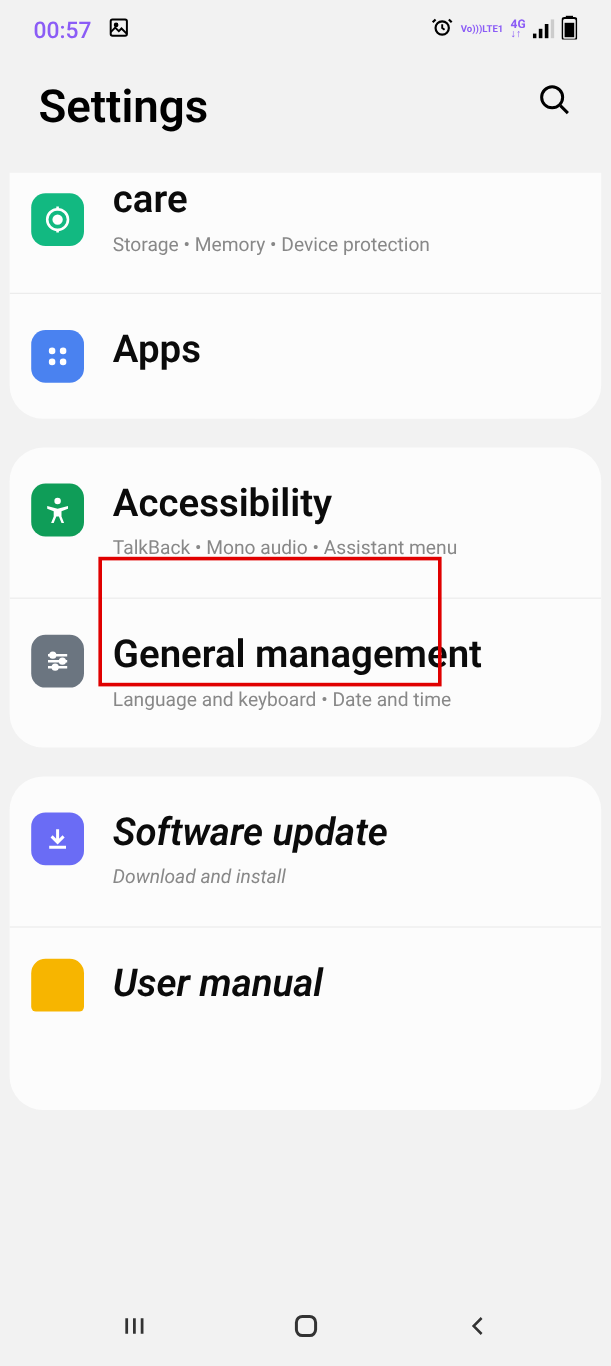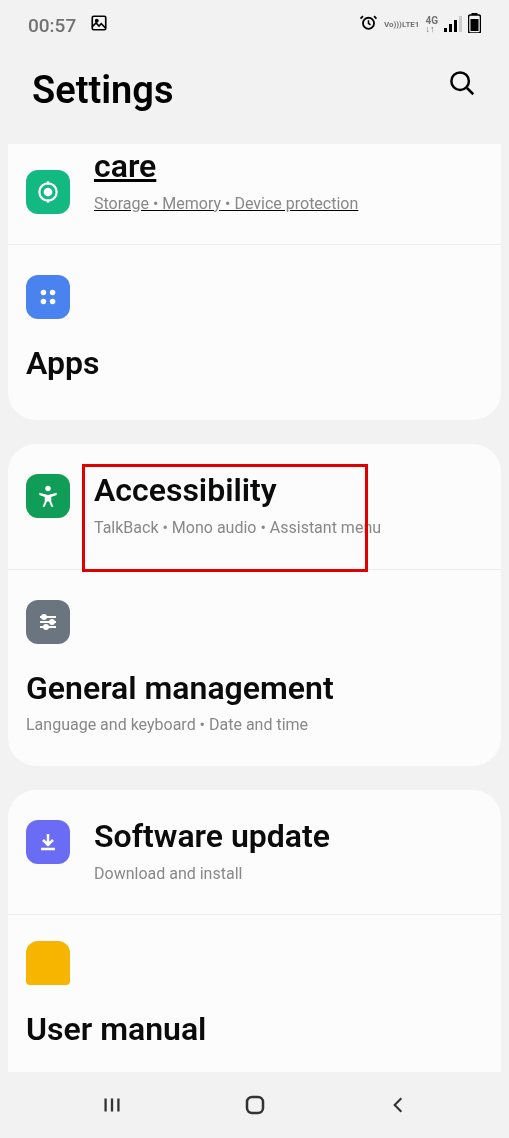--- a/index.html
+++ b/index.html
@@ -12,21 +12,21 @@
       overflow: hidden;
     }
     .status-bar {
       height: 50px;
       display: flex;
       justify-content: space-between;
       align-items: center;
       padding: 0 28px;
       font-size: 19px;
       font-weight: 500;
-      color: #737373;
+      color: #8b5cf6;
     }
     .status-left { display: flex; align-items: center; gap: 14px; }
     .status-right { display: flex; align-items: center; gap: 6px; }
     .header {
       display: flex;
       justify-content: space-between;
       align-items: flex-start;
       padding: 18px 32px 32px 32px;
     }
     .header-title {
@@ -42,23 +42,23 @@
       margin-bottom: 24px;
       overflow: hidden;
     }
     .card-top-cut { margin-top: 0; border-top-left-radius: 0; border-top-right-radius: 0; }
     .item {
       display: flex;
       align-items: flex-start;
       padding: 26px 18px 30px 18px;
       gap: 24px;
     }
-    .item-first-partial { padding-top: 2px; align-items: flex-end; text-decoration: underline; }
+    .item-first-partial { padding-top: 2px; align-items: center; }
     .item-first-partial .icon-wrap { margin-top: 6px; }
-    .item + .item { border-top: 1px solid #ececec; flex-direction: column; }
+    .item + .item { border-top: 1px solid #ececec; }
     .icon-wrap {
       width: 44px;
       height: 44px;
       border-radius: 12px;
       display: flex;
       align-items: center;
       justify-content: center;
       flex-shrink: 0;
       margin-top: 4px;
     }
@@ -92,21 +92,21 @@
       left: 0;
       right: 0;
       height: 66px;
       background: #f2f2f2;
       display: flex;
       justify-content: space-around;
       align-items: center;
       padding: 0 40px;
     }
     .nav-btn { width: 26px; height: 26px; display:flex; align-items:center; justify-content:center; }
-    .partial-bottom { padding-bottom: 70px; }
+    .partial-bottom { padding-bottom: 70px; font-style: italic; }
   </style>
 </head>
 <body>
 
 <div class="status-bar">
   <div class="status-left">
     <span>00:57</span>
     <span>
       <svg width="18" height="18" viewBox="0 0 24 24" fill="none" stroke="#000" stroke-width="2.2">
           <rect x="3" y="3" width="18" height="18" rx="2"></rect>

